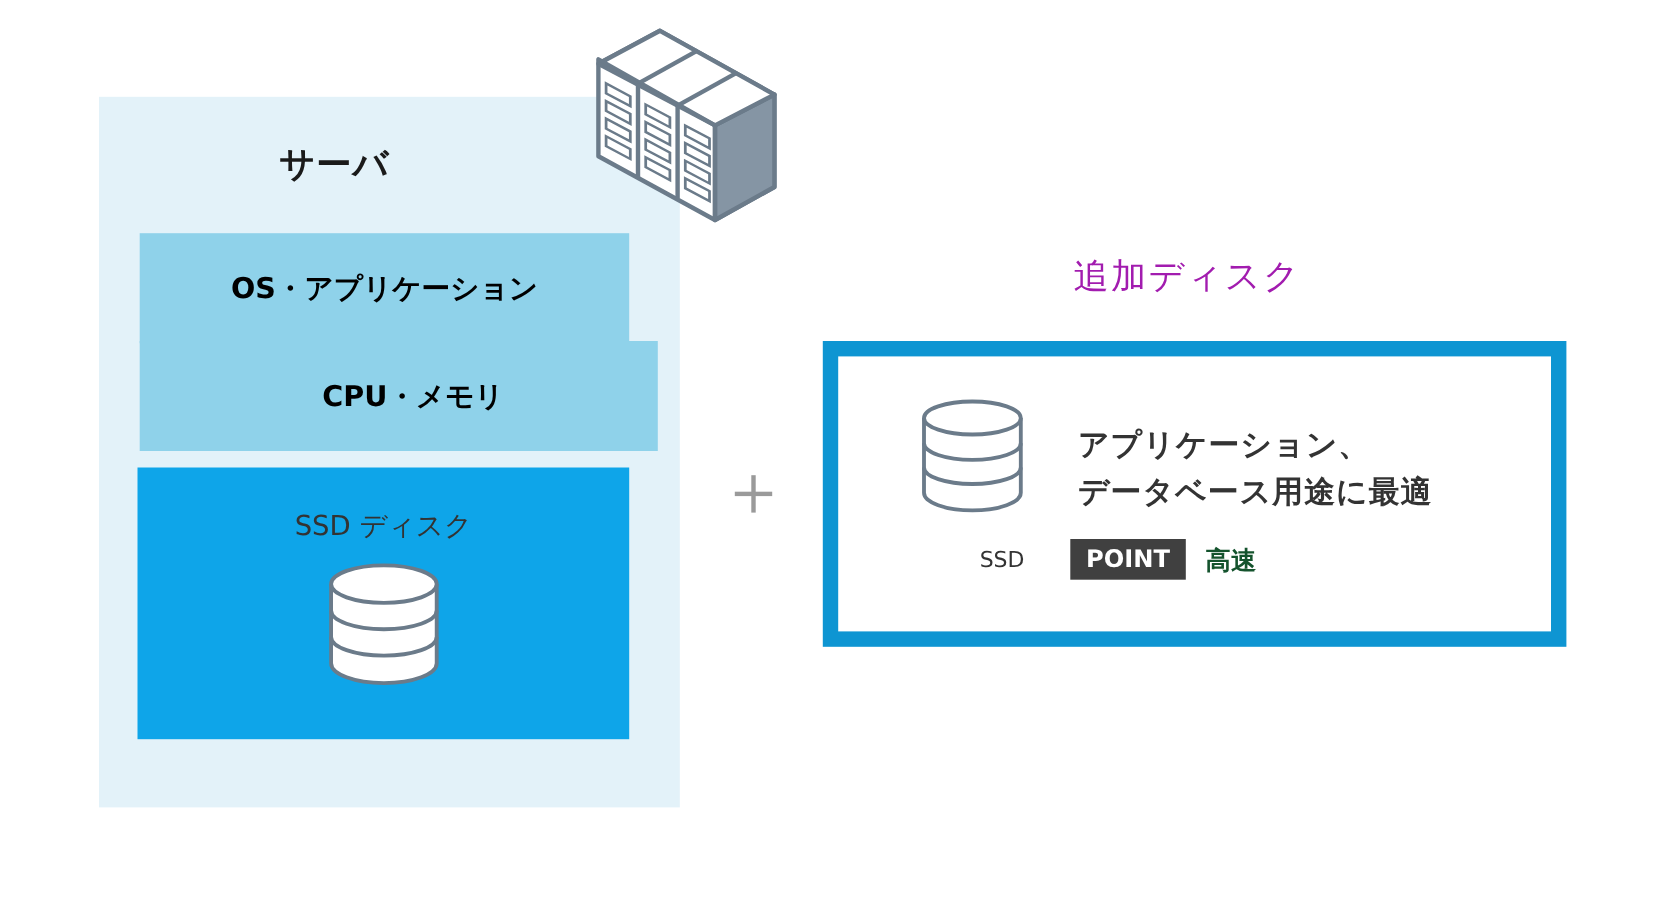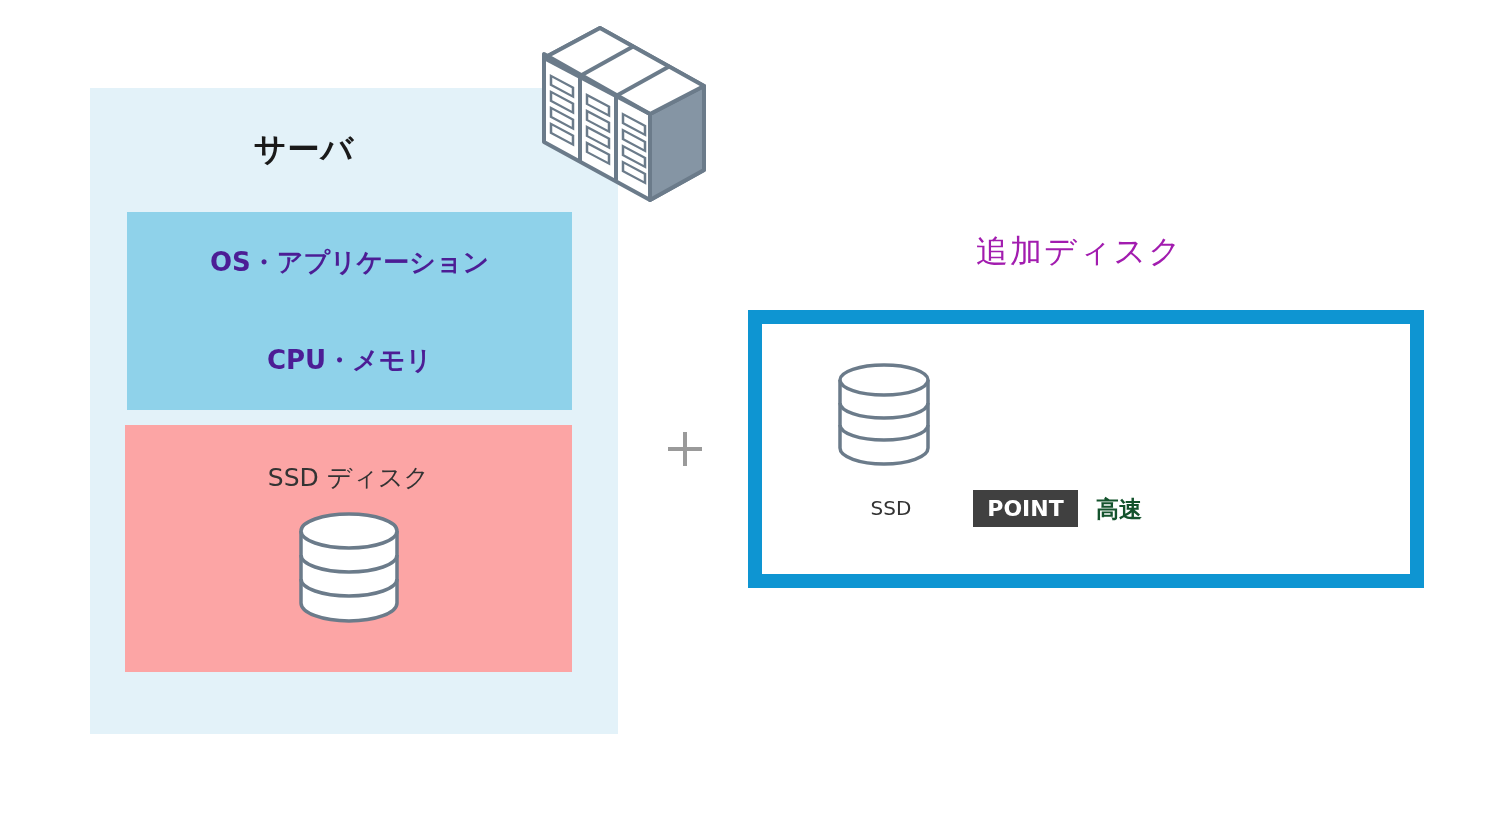--- a/index.html
+++ b/index.html
@@ -10,28 +10,28 @@
   .server-panel {
     position: absolute; left: 90px; top: 88px; width: 528px; height: 646px;
     background: #e3f2f9;
   }
   .server-title {
     position: absolute; left: 90px; top: 128px; width: 428px; text-align: center;
     font-size: 32px; font-weight: bold; color: #1a1a1a; letter-spacing: 1px;
   }
   .layer {
     position: absolute; left: 127px; width: 445px; height: 100px;
-    background: #8fd2ea; color: #4c1d95; font-weight: bold; font-size: 26px;
+    background: #8fd2ea; color: #000000; font-weight: bold; font-size: 26px;
     display: flex; align-items: center; justify-content: center;
   }
   .layer.os { top: 212px; }
-  .layer.cpu { top: 310px; }
+  .layer.cpu { top: 310px; padding-left: 26px; }
   .ssd-box {
     position: absolute; left: 125px; top: 425px; width: 447px; height: 247px;
-    background: #fca5a5;
+    background: #0ea5e9;
   }
   .ssd-label {
     position: absolute; left: 0; top: 36px; width: 100%; text-align: center;
     font-size: 25px; color: #333; 
   }
   .ssd-box .db-icon { position: absolute; left: 172px; top: 86px; }
   .server-icon { position: absolute; left: 540px; top: 24px; }
   .plus {
     position: absolute; left: 666px; top: 430px; width: 38px; height: 38px;
   }
@@ -40,21 +40,21 @@
   .plus::after { left: 2px; top: 17px; width: 34px; height: 4px; }
   .add-title {
     position: absolute; left: 976px; top: 230px; font-size: 32px; color: #a21caf; letter-spacing: 2px;
   }
   .add-box {
     position: absolute; left: 748px; top: 310px; width: 676px; height: 278px;
     box-sizing: border-box; border: 14px solid #0e95d2; background: #fff;
   }
   .add-box .db-icon { position: absolute; left: 74px; top: 38px; }
   .add-ssd-label {
-    position: absolute; left: 84px; top: 172px; width: 90px; text-align: center;
+    position: absolute; left: 104px; top: 172px; width: 90px; text-align: center;
     font-size: 20px; color: #333;
   }
   .desc {
     position: absolute; left: 218px; top: 60px; font-size: 28px; font-weight: bold;
     color: #333; line-height: 42px; letter-spacing: 1px;
   }
   .point-badge {
     position: absolute; left: 211px; top: 166px; width: 105px; height: 37px;
     background: #404040; color: #fff; font-weight: bold; font-size: 22px;
     display: flex; align-items: center; justify-content: center;
@@ -119,15 +119,19 @@
 <div class="add-box">
   <svg class="db-icon" width="96" height="106" viewBox="0 0 96 106">
     <g fill="#fff" stroke="#6b7b8a" stroke-width="3.5">
       <path d="M4 18 V86 A44 16 0 0 0 92 86 V18"></path>
       <ellipse cx="48" cy="18" rx="44" ry="15"></ellipse>
       <path d="M4 41 A44 15 0 0 0 92 41" fill="none"></path>
       <path d="M4 63 A44 15 0 0 0 92 63" fill="none"></path>
     </g>
   </svg>
   <div class="add-ssd-label">SSD</div>
+  <div class="desc">
+    <div>アプリケーション、</div>
+    <div>データベース用途に最適</div>
+  </div>
   <div class="point-badge">POINT</div>
   <div class="point-text">高速</div>
 </div>
 
 </body></html>

